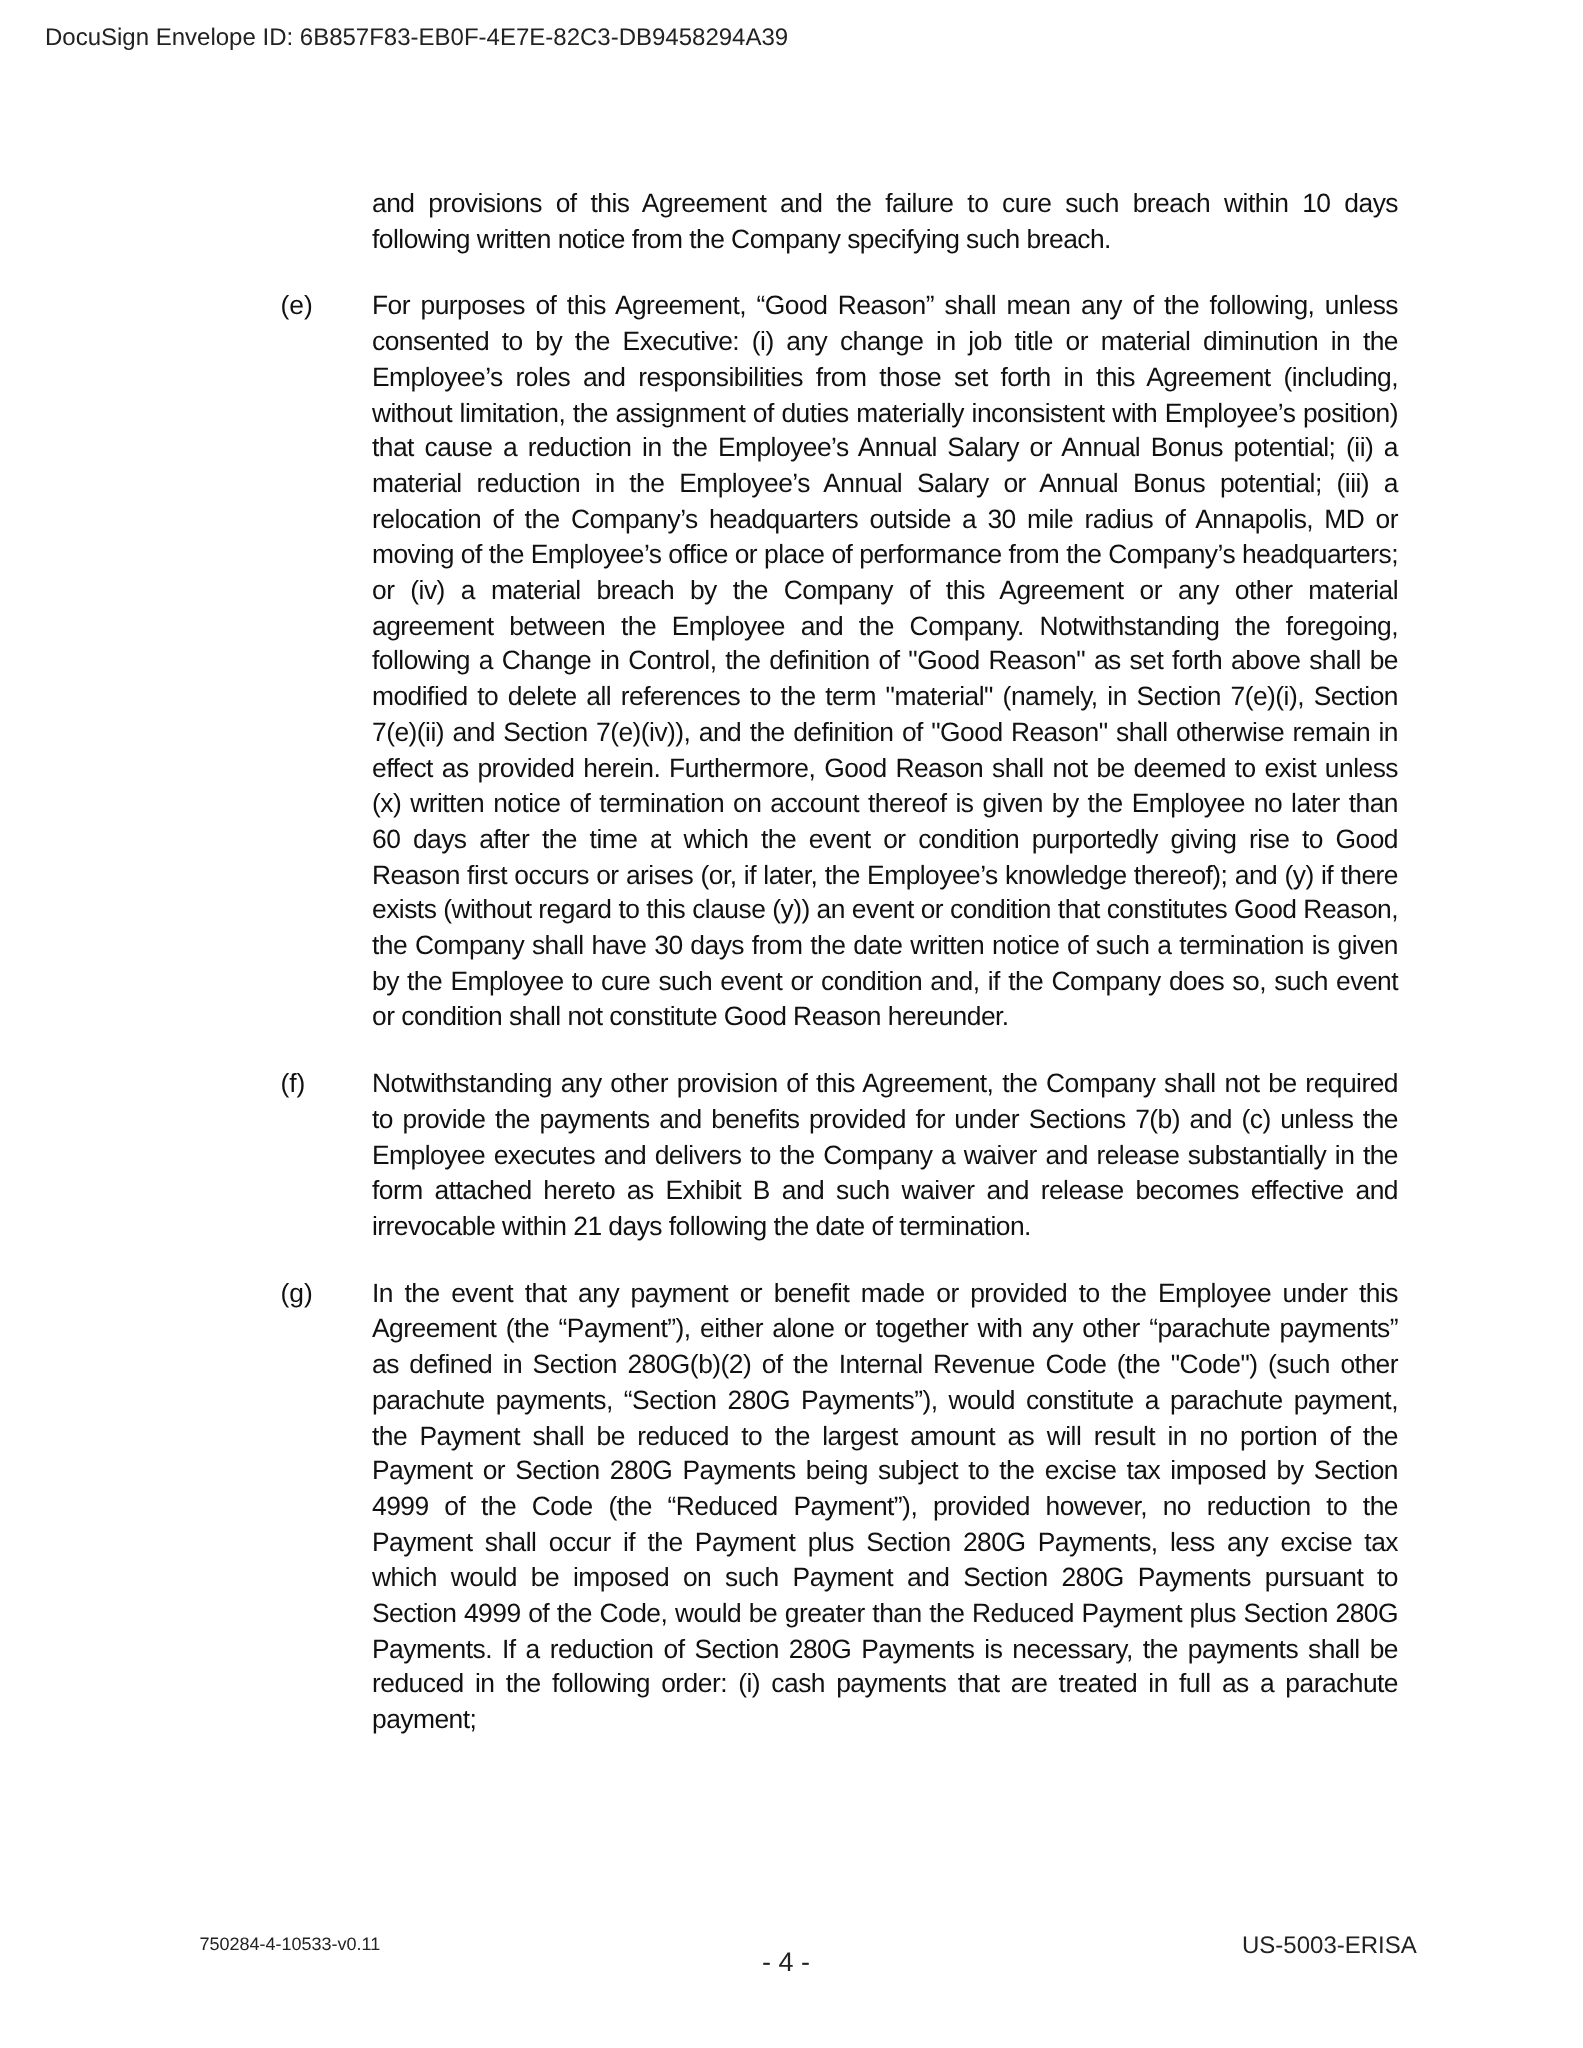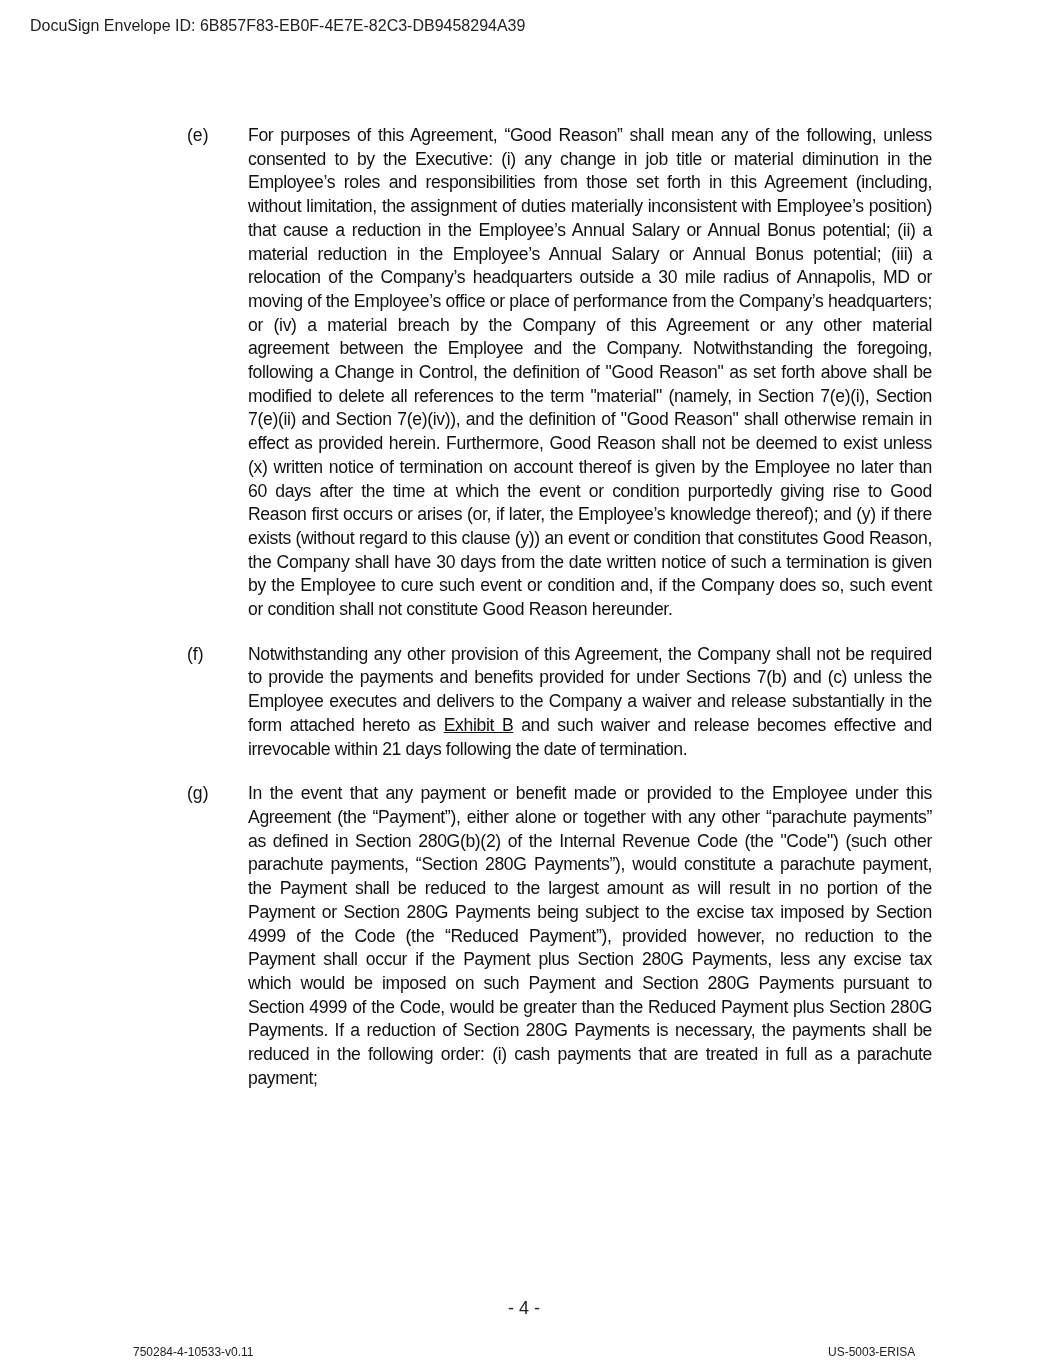--- a/index.html
+++ b/index.html
@@ -11,34 +11,37 @@
   .content {
     position: absolute; left: 187px; top: 124px; width: 745px;
     font-family: "Liberation Sans", sans-serif; font-size: 17.6px; line-height: 23.7px;
     color: #111;
   }
   .para { position: relative; padding-left: 61px; text-align: justify; }
   .para.cont { margin-bottom: 21px; }
   .para.item { margin-bottom: 21px; }
   .marker { position: absolute; left: 0; top: 0; }
   .body-text { display: block; letter-spacing: -0.35px; }
-  .u { text-decoration: underline; }
+  .u { }
   .footer {
-    position: absolute; top: 1345px; font-family: "Liberation Sans", sans-serif; color: #222;
+    position: absolute; top: 1289px; font-family: "Liberation Sans", sans-serif; color: #222;
   }
   .footer-left { left: 133px; font-size: 12px; }
   .footer-center { left: 508px; top: 1298px; font-size: 18px; }
-  .footer-right { left: 828px; font-size: 12px; }
+  .footer-right { left: 828px; font-size: 16px; }
 </style>
 </head>
 <body>
 
 <div class="envelope-id">DocuSign Envelope ID: 6B857F83-EB0F-4E7E-82C3-DB9458294A39</div>
 
 <div class="content">
+  <div class="para cont">
+    <span class="body-text">and provisions of this Agreement and the failure to cure such breach within 10 days following written notice from the Company specifying such breach.</span>
+  </div>
 
   <div class="para item">
     <span class="marker">(e)</span>
     <span class="body-text">For purposes of this Agreement, “Good Reason” shall mean any of the following, unless consented to by the Executive: (i) any change in job title or material diminution in the Employee’s roles and responsibilities from those set forth in this Agreement (including, without limitation, the assignment of duties materially inconsistent with Employee’s position) that cause a reduction in the Employee’s Annual Salary or Annual Bonus potential; (ii) a material reduction in the Employee’s Annual Salary or Annual Bonus potential; (iii) a relocation of the Company’s headquarters outside a 30 mile radius of Annapolis, MD or moving of the Employee’s office or place of performance from the Company’s headquarters; or (iv) a material breach by the Company of this Agreement or any other material agreement between the Employee and the Company. Notwithstanding the foregoing, following a Change in Control, the definition of "Good Reason" as set forth above shall be modified to delete all references to the term "material" (namely, in Section 7(e)(i), Section 7(e)(ii) and Section 7(e)(iv)), and the definition of "Good Reason" shall otherwise remain in effect as provided herein. Furthermore, Good Reason shall not be deemed to exist unless (x) written notice of termination on account thereof is given by the Employee no later than 60 days after the time at which the event or condition purportedly giving rise to Good Reason first occurs or arises (or, if later, the Employee’s knowledge thereof); and (y) if there exists (without regard to this clause (y)) an event or condition that constitutes Good Reason, the Company shall have 30 days from the date written notice of such a termination is given by the Employee to cure such event or condition and, if the Company does so, such event or condition shall not constitute Good Reason hereunder.</span>
   </div>
 
   <div class="para item">
     <span class="marker">(f)</span>
     <span class="body-text"><span>Notwithstanding any other provision of this Agreement, the Company shall not be required to provide the payments and benefits provided for under Sections 7(b) and (c) unless the Employee executes and delivers to the Company a waiver and release substantially in the form attached hereto as </span><span class="u">Exhibit B</span><span> and such waiver and release becomes effective and irrevocable within 21 days following the date of termination.</span></span>
   </div>

